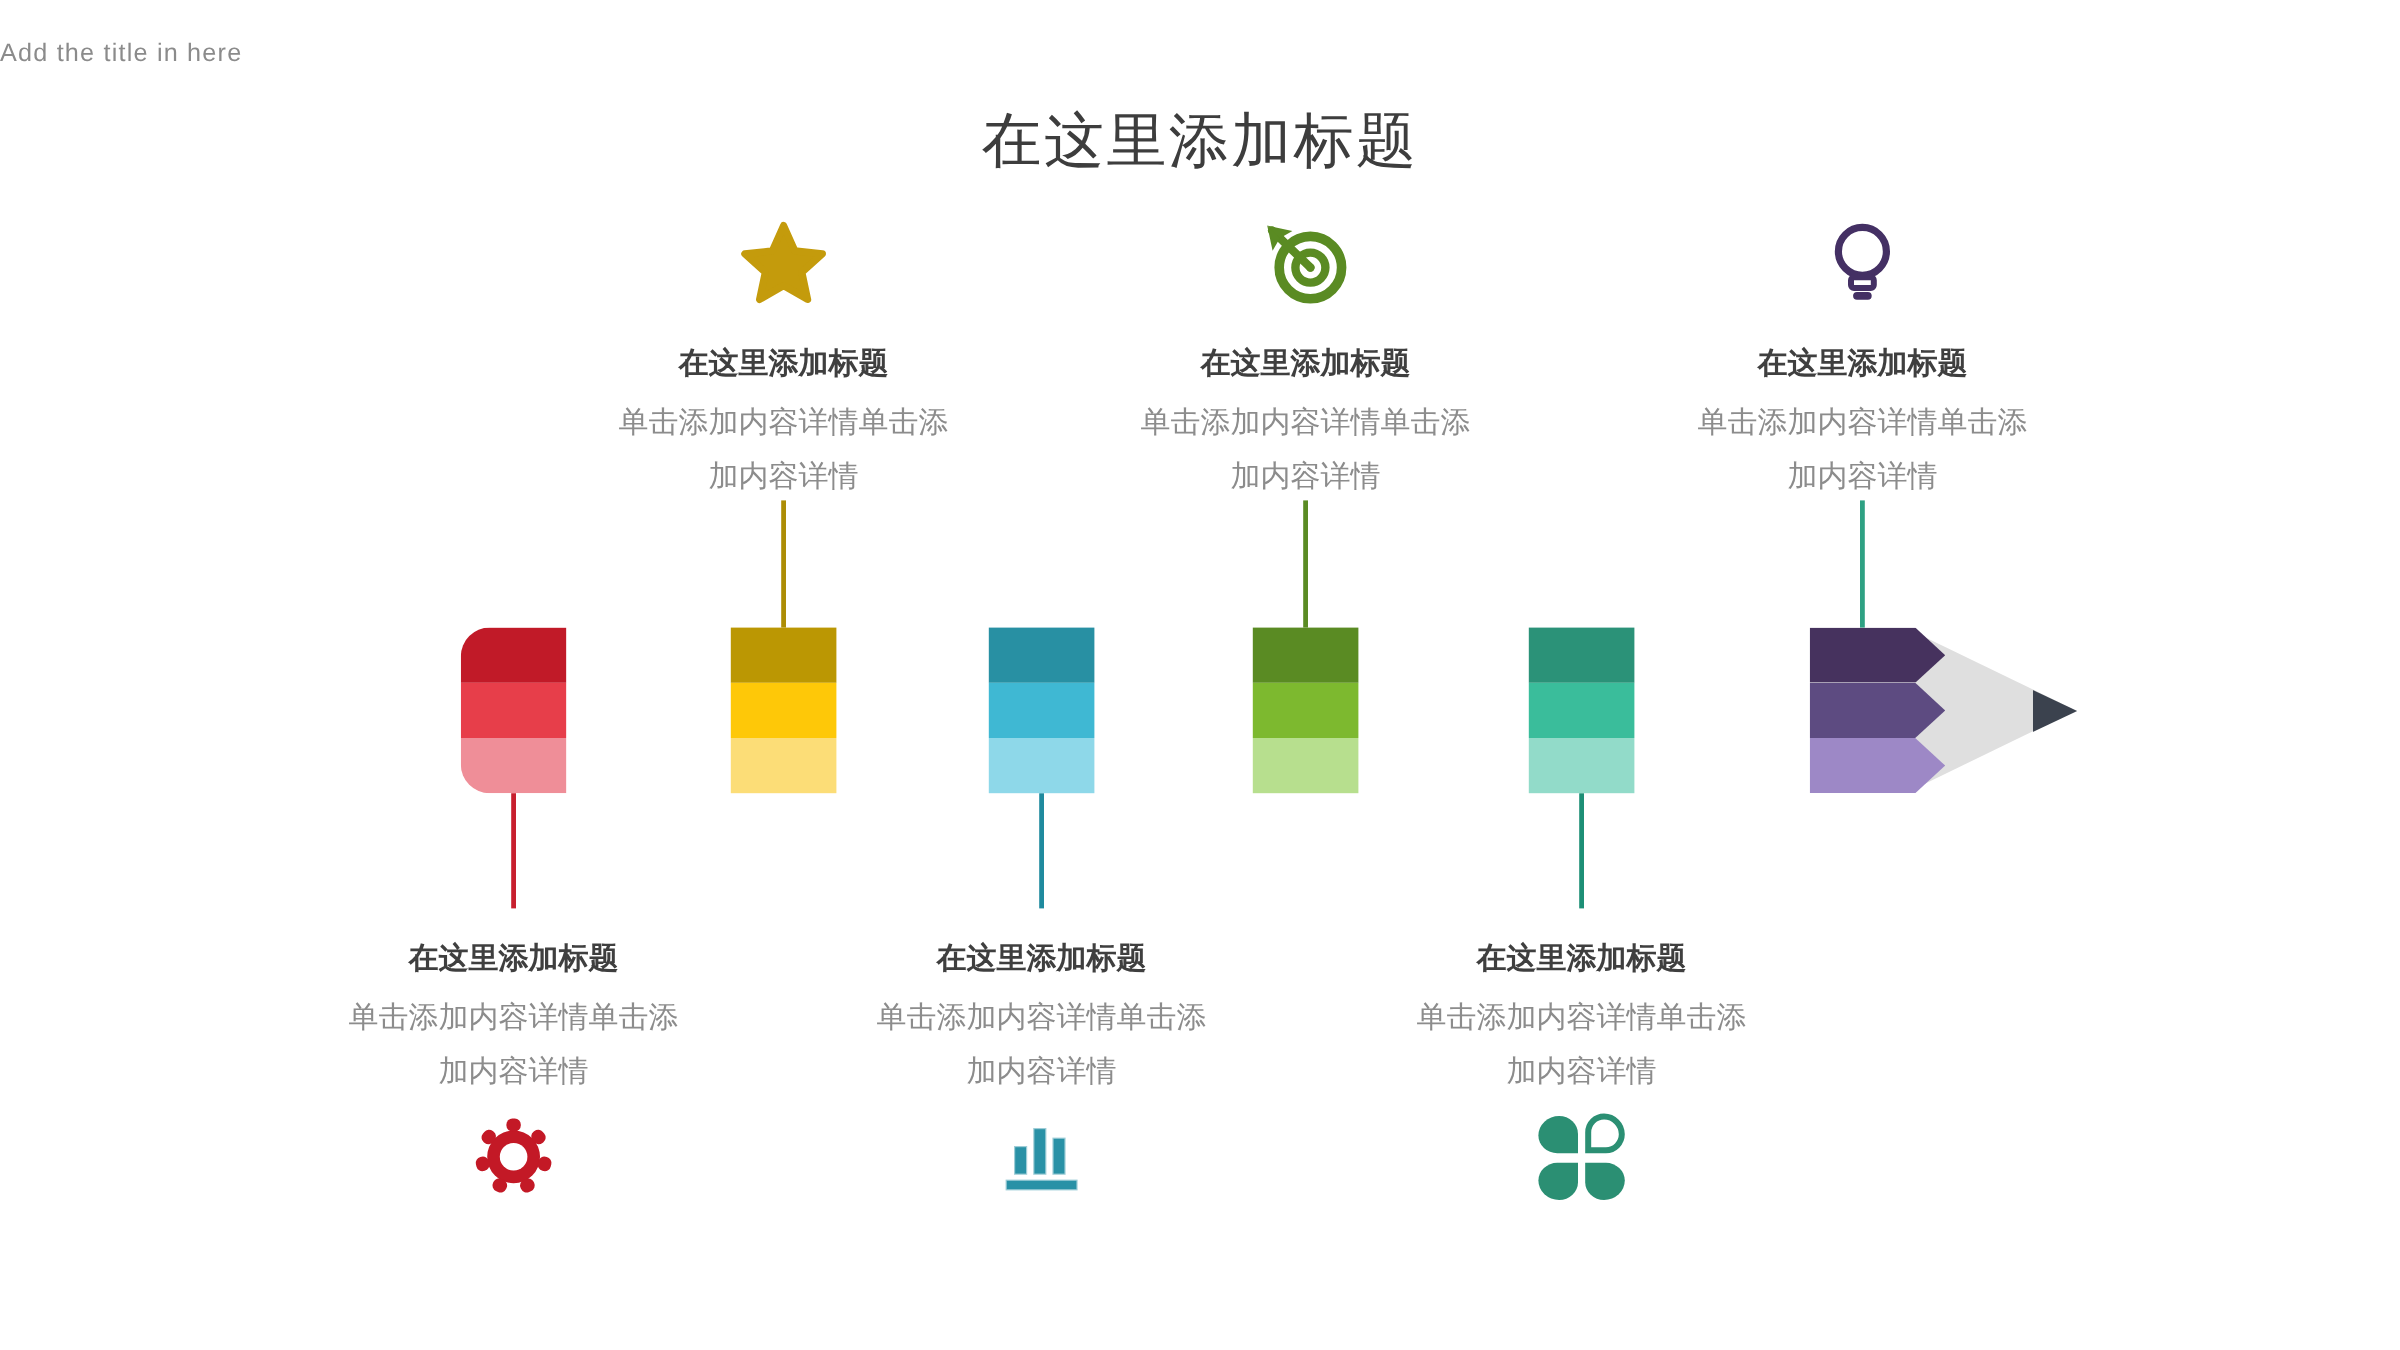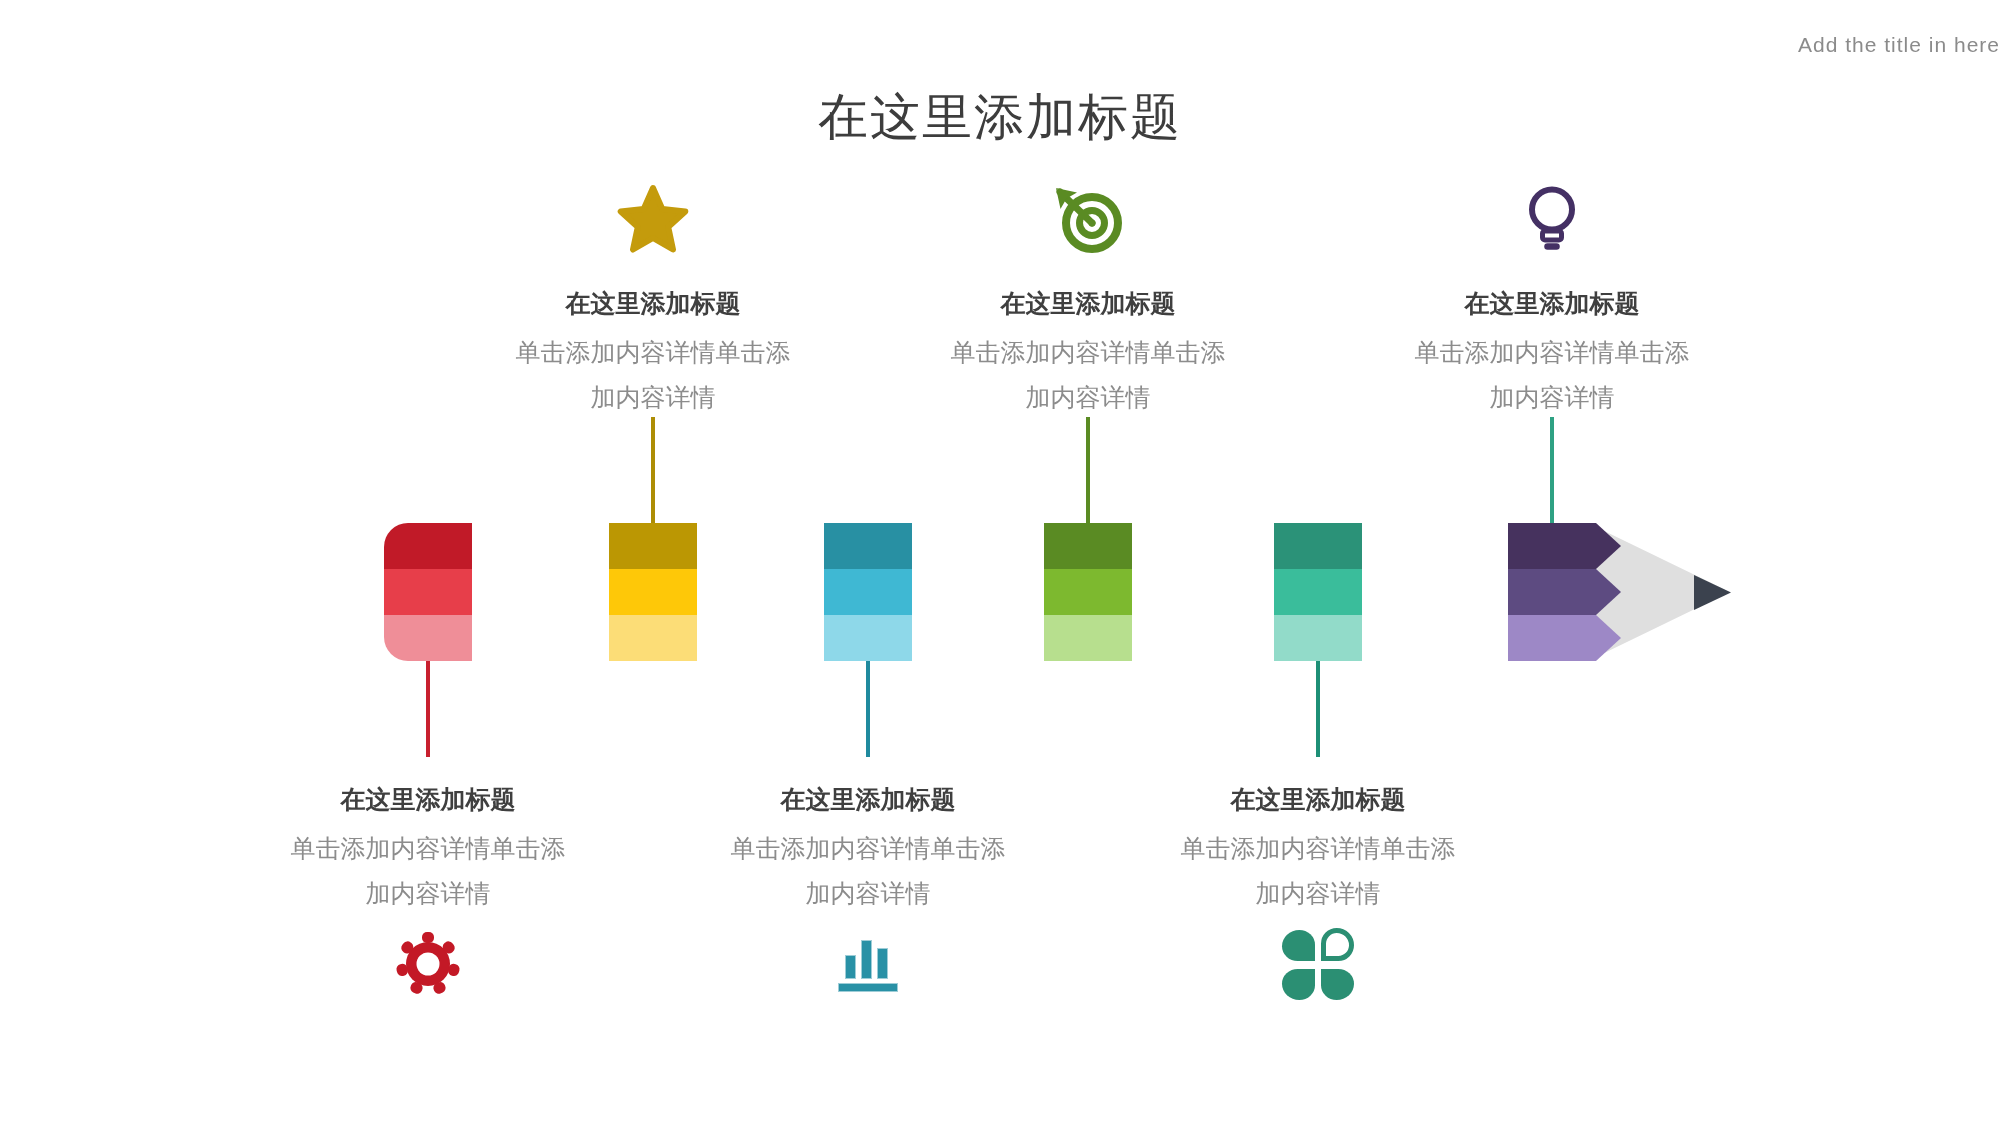--- a/index.html
+++ b/index.html
@@ -1,19 +1,19 @@
 <!DOCTYPE html>
 <html><head>
 <meta charset="utf-8">
 <style>
   html,body{margin:0;padding:0;background:#ffffff;}
   body{font-family:"Liberation Sans","DejaVu Sans",sans-serif;}
   .canvas{position:relative;width:2000px;height:1125px;background:#ffffff;overflow:hidden;}
 
-  .subtitle{position:absolute;top:32px;left:0;width:100%;text-align:right;
+  .subtitle{position:absolute;top:32px;left:0;width:100%;text-align:left;
     font-size:21px;line-height:26px;letter-spacing:1px;color:#8b8b8b;}
   .main-title{position:absolute;top:86px;left:0;width:100%;text-align:center;
     font-size:50px;line-height:62px;letter-spacing:2px;color:#3d3d3d;font-weight:400;}
 
   .column{position:absolute;top:0;width:320px;height:1125px;}
 
   .icon-box{position:absolute;left:50%;transform:translateX(-50%);
     width:72px;height:72px;display:flex;align-items:center;justify-content:center;}
   .column.top .icon-box{top:184px;}
   .column.bottom .icon-box{top:928px;}

